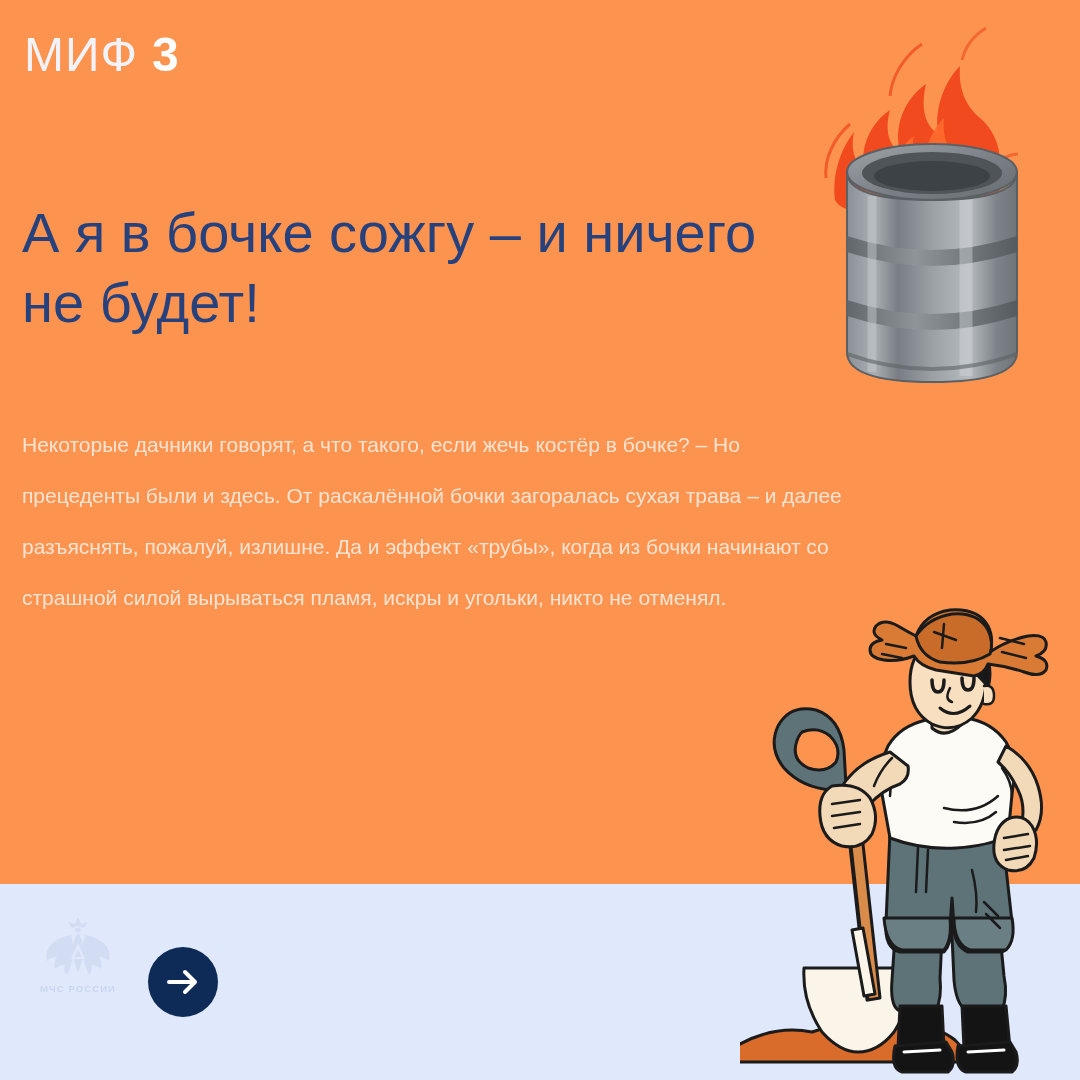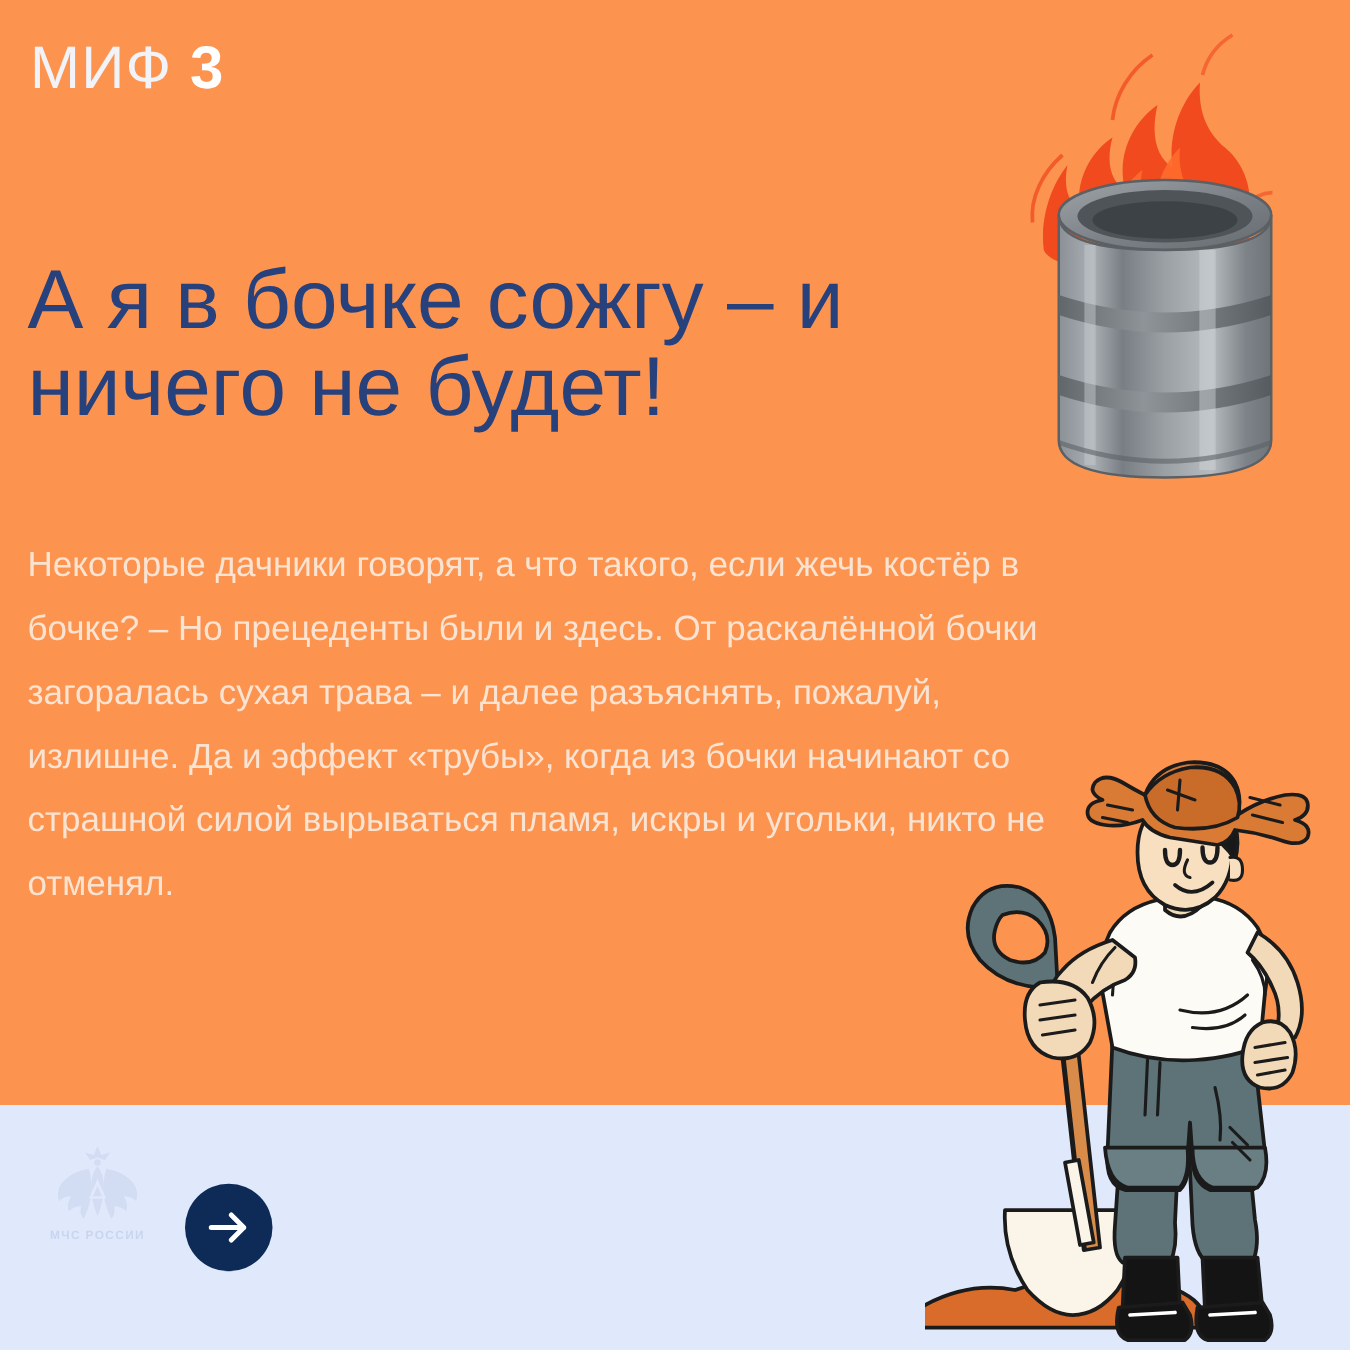--- a/index.html
+++ b/index.html
@@ -29,30 +29,30 @@
     white-space:nowrap;
     z-index:6;
   }
   #myth-word{color:#F2F3F8;font-weight:400;}
   #myth-number{color:#FFFFFF;font-weight:700;margin-left:14px;}
   
   #heading{
     position:absolute;left:22px;top:160px;
     width:760px;
     color:#27417D;
-    font-size:67px;line-height:70px;
+    font-size:56px;line-height:70px;
     font-weight:400;
     z-index:6;
   }
   
   #body-copy{
     position:absolute;left:22px;top:398px;
     width:830px;
     color:#FBE3D2;
-    font-size:28px;line-height:51px;
+    font-size:21px;line-height:51px;
     font-weight:300;
     z-index:6;
   }
   
   #logo-block{
     position:absolute;left:24px;top:915px;
     width:108px;text-align:center;z-index:7;
   }
   #logo-emblem{display:block;margin:0 auto;}
   #logo-caption{

